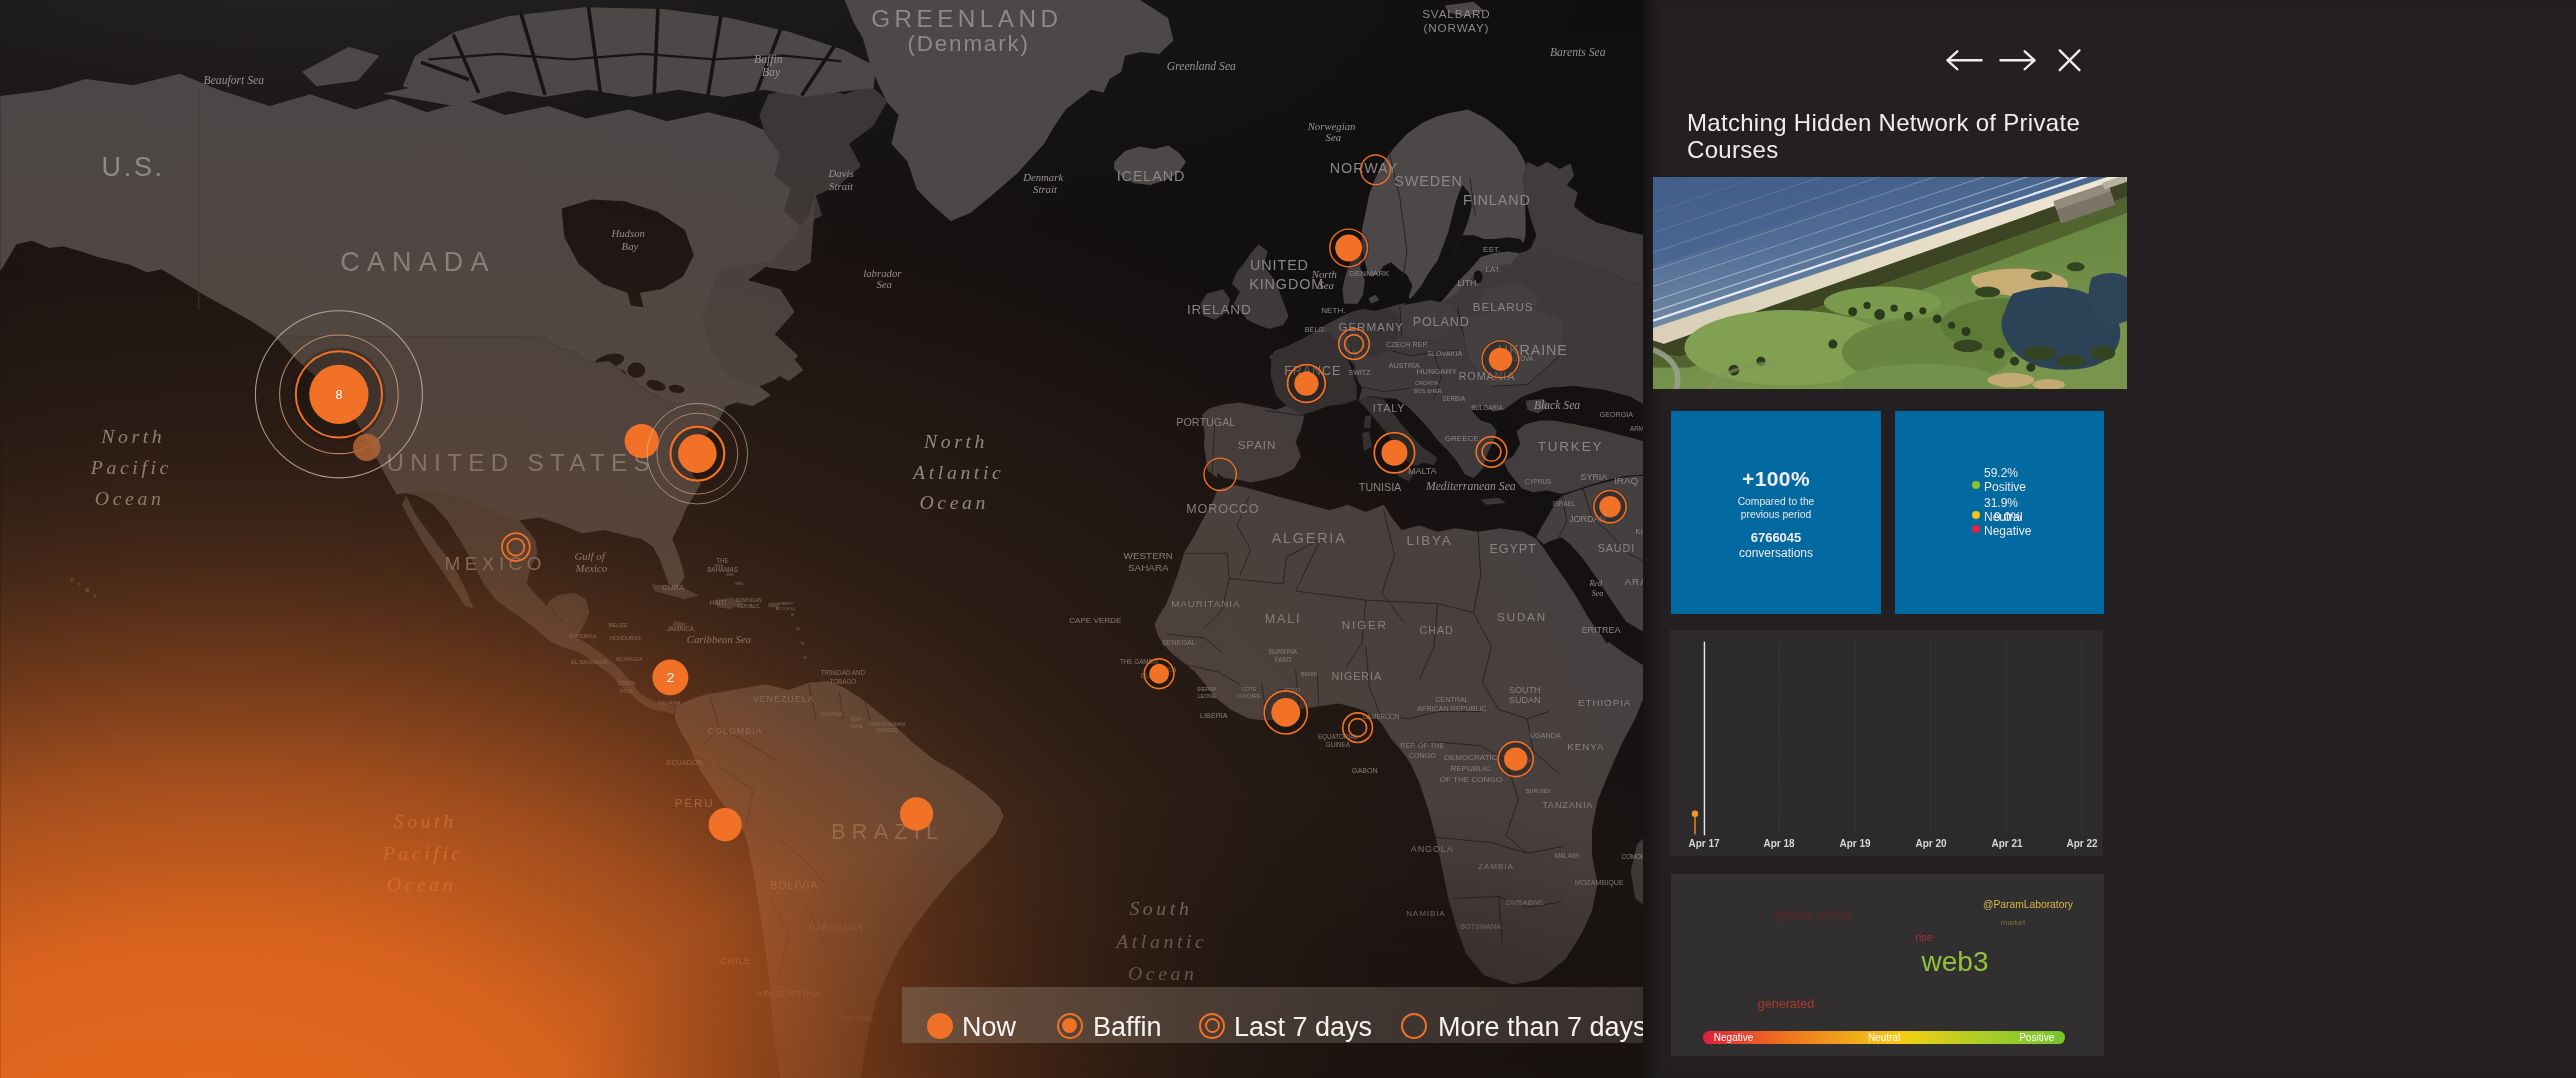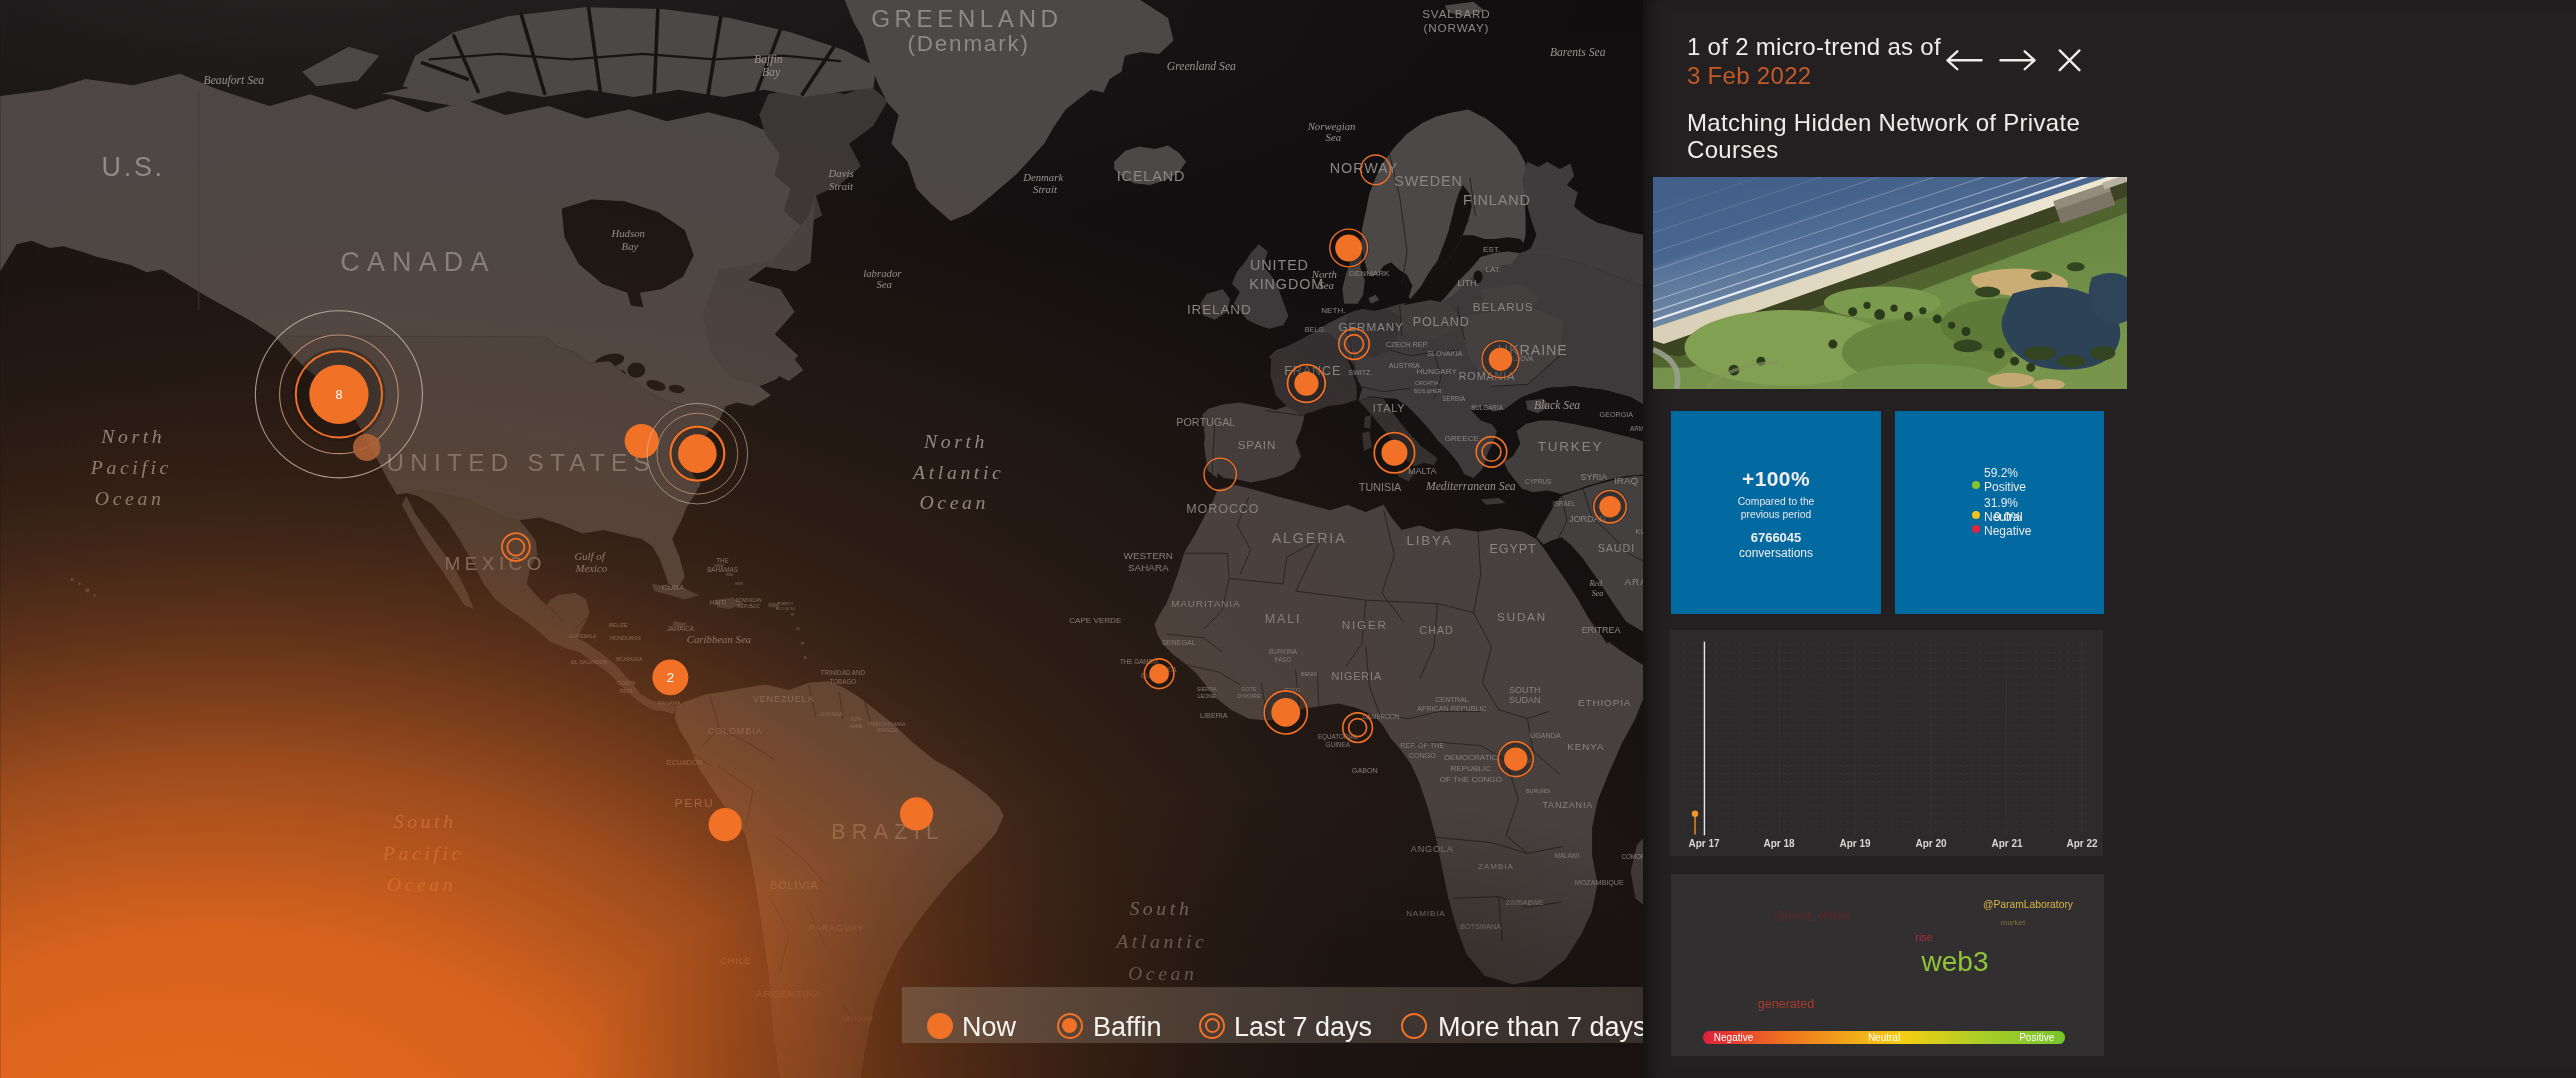--- a/index.html
+++ b/index.html
@@ -469,21 +469,20 @@
 <div style="position:absolute;left:160px;top:31px;width:15.3px;height:15.3px;border-radius:50%;background:#f17127;"></div>
 <span style="position:absolute;left:191px;top:25px;font-size:27px;color:#f6f2ef;">Baffin</span>
 <div style="position:absolute;left:297px;top:26px;width:26px;height:26px;border-radius:50%;border:2.7px solid #f17127;box-sizing:border-box;"></div>
 <div style="position:absolute;left:303px;top:31px;width:15.3px;height:15.3px;border-radius:50%;border:2.2px solid #f17127;box-sizing:border-box;"></div>
 <span style="position:absolute;left:332px;top:25px;font-size:27px;color:#f6f2ef;">Last 7 days</span>
 <div style="position:absolute;left:499px;top:26px;width:26px;height:26px;border-radius:50%;border:2.2px solid #f17127;box-sizing:border-box;"></div>
 <span style="position:absolute;left:536px;top:25px;font-size:27px;color:#f6f2ef;">More than 7 days ago</span>
 </div>
     </div>
   <div id="panel">
-    <div class="hdr">1 of 2 micro-trend as of<br><span class="date">3 Feb 2022</span></div>
     <svg class="navic" width="467" height="99" viewBox="0 0 520 110">
       <g stroke="#efedec" stroke-width="2.6" fill="none" stroke-linecap="round">
         <path d="M339 67 H377 M339 67 l11 -10 M339 67 l11 10"></path>
         <path d="M398 67 H436 M436 67 l-11 -10 M436 67 l-11 10"></path>
         <path d="M464 56 l22 22 M486 56 l-22 22"></path>
       </g>
     </svg>
     <div class="title">Matching Hidden Network of Private<br>Courses</div>
     <svg class="photo" viewBox="0 0 527 236" preserveAspectRatio="none">
       <defs>

